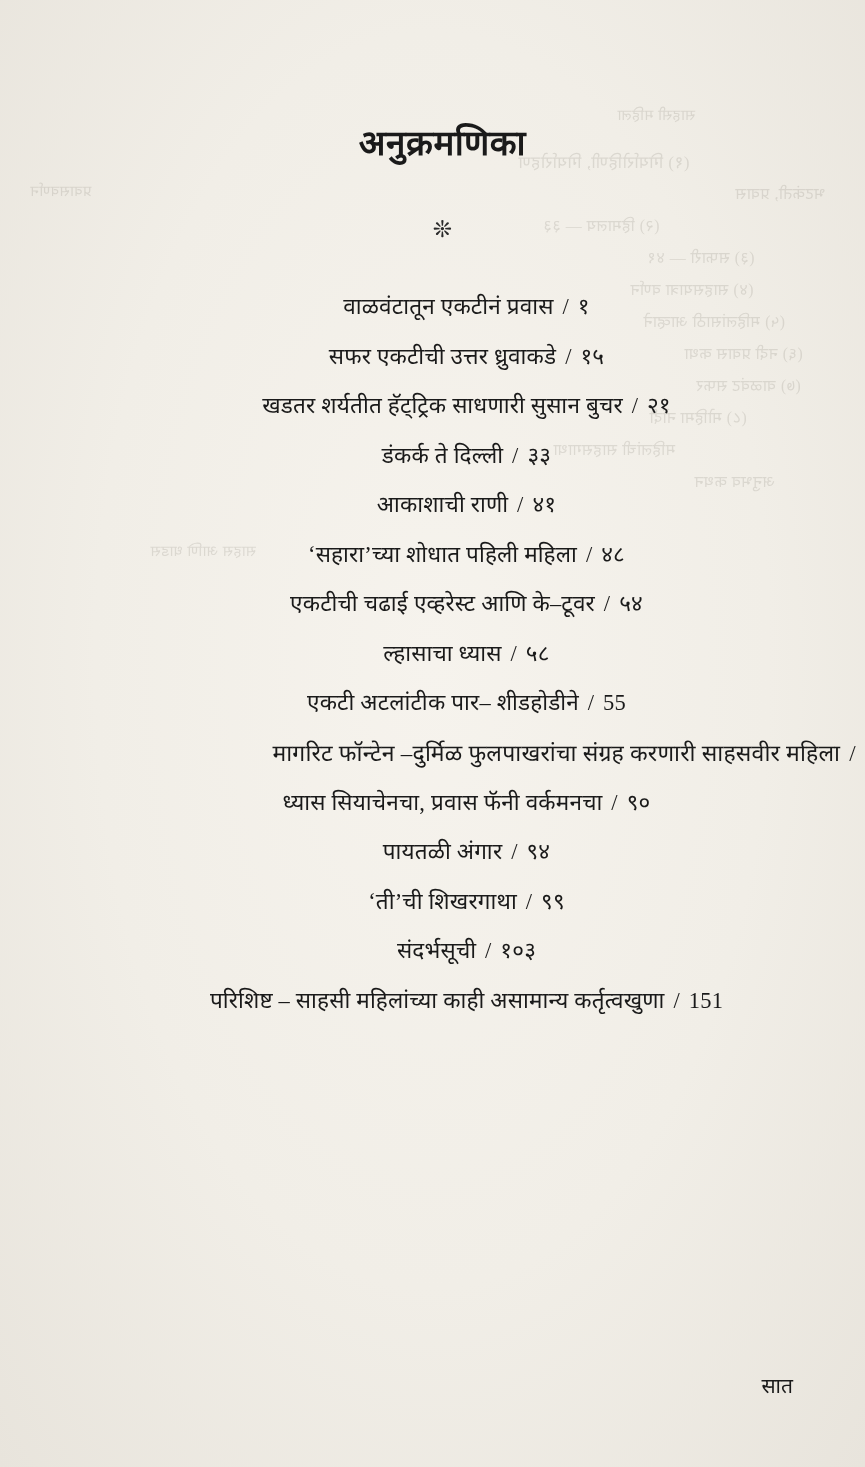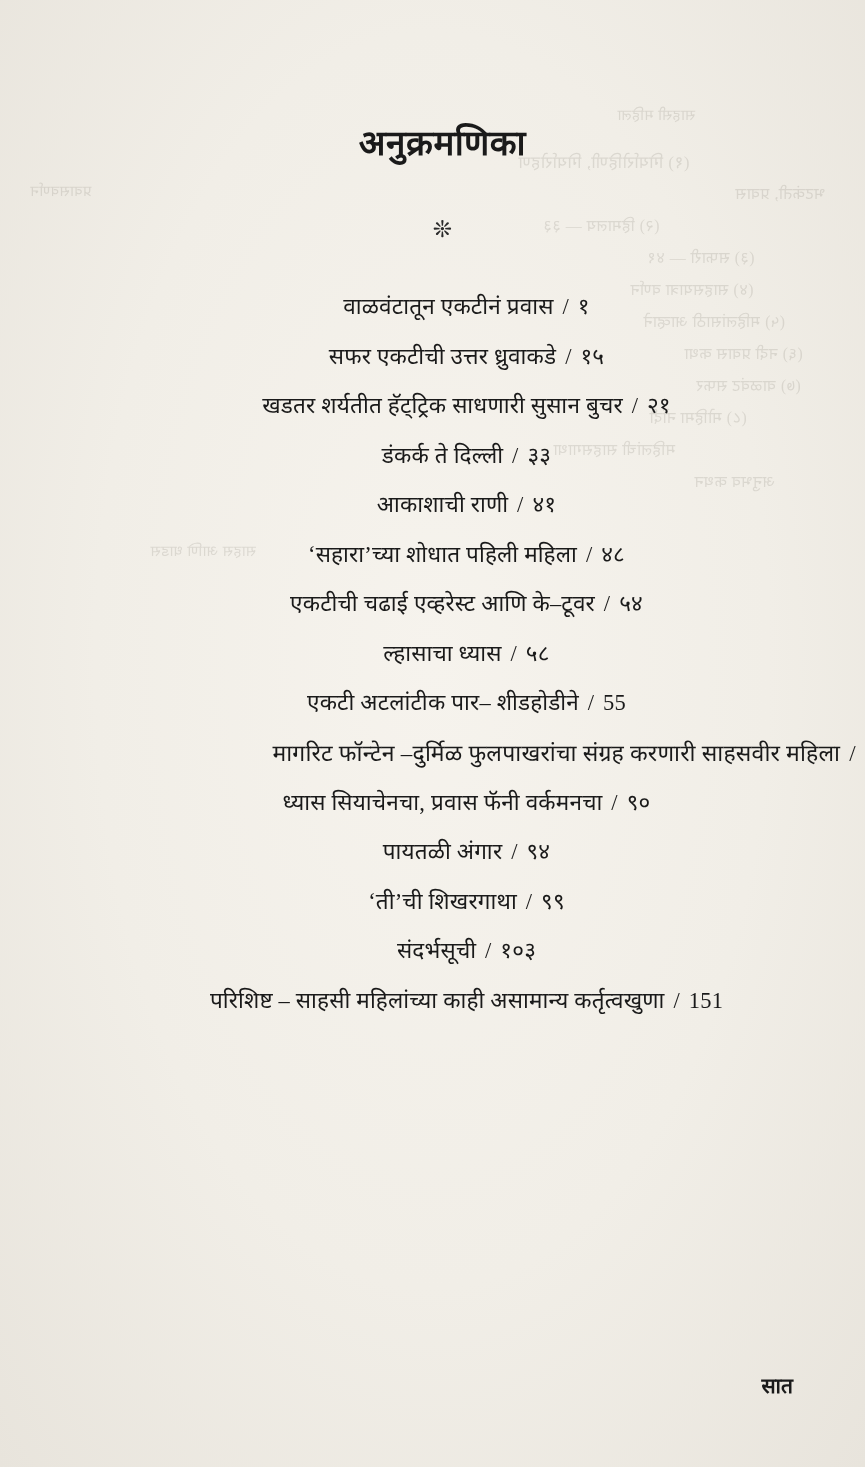--- a/index.html
+++ b/index.html
@@ -93,21 +93,21 @@
     white-space: nowrap;
     letter-spacing: 0.2px;
   }
   .toc-item .sep { margin: 0 3px; }
   .toc-item.wide { font-size: 23px; text-align: right; }
   .folio {
     position: absolute;
     bottom: 68px;
     right: 72px;
     font-size: 21px;
-    font-weight: 700;
+    font-weight: 400;
   }
 </style>
 </head>
 <body>
 
 <div class="paper"></div>
 
 <div class="page">
 
   <div class="showthrough st-head">साहसी महिला</div>

